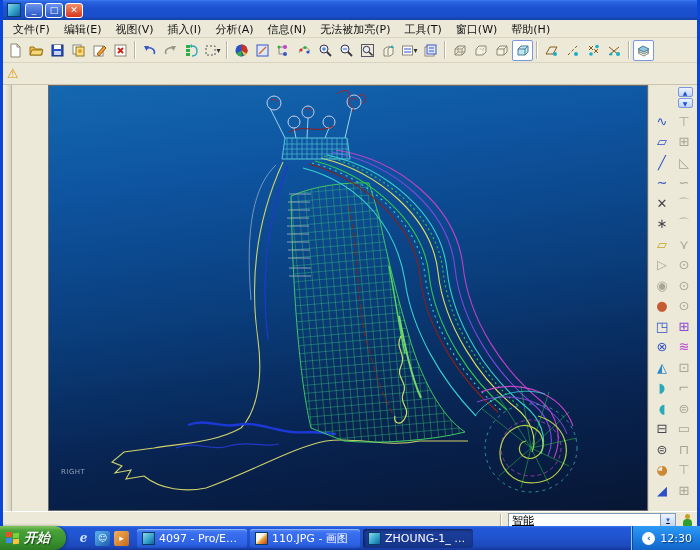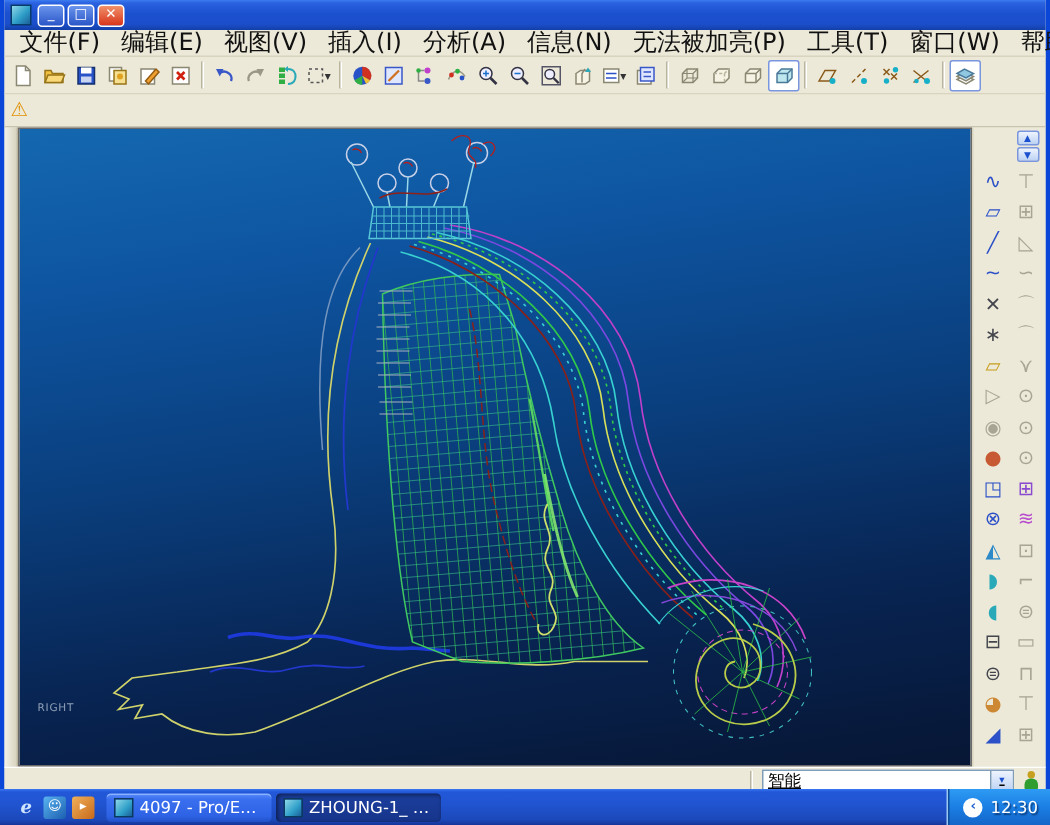--- a/index.html
+++ b/index.html
@@ -14,43 +14,43 @@
   .app-icon{width:12px;height:12px;border:1px solid #083a6a;margin-right:4px;flex:0 0 auto;
     background:linear-gradient(135deg,#8fd8e8 0%,#2e9ec8 55%,#1b5f98 100%);}
   .title{color:#fff;font-size:12px;font-weight:bold;letter-spacing:.3px;
     text-shadow:1px 1px 1px #123;white-space:nowrap;overflow:hidden;flex:1;}
   .winbtns{display:flex;gap:2px;flex:0 0 auto;}
   .wbtn{width:18px;height:15px;border-radius:3px;border:1px solid #fff;
     font-size:9px;line-height:13px;text-align:center;color:#fff;
     background:linear-gradient(180deg,#6a94ec,#2a56c8);box-sizing:border-box;}
   .wbtn.close{background:linear-gradient(180deg,#f0906a,#d8341a);}
 
-  .menubar{height:17px;display:flex;align-items:center;gap:2px;padding:0 4px;
-    background:#ece9d8;border-bottom:1px solid #d8d4c0;font-size:16px;color:#111;}
+  .menubar{height:17px;display:flex;align-items:flex-end;gap:2px;padding:0 4px;
+    background:#ece9d8;border-bottom:1px solid #d8d4c0;font-size:11px;color:#111;}
   .menu-item{padding:0 6px;white-space:nowrap;}
 
   
   .toolbar{height:24px;display:flex;align-items:center;padding:0 2px;
     background:#ece9d8;border-bottom:1px solid #d8d4c0;}
   .tb-sep{width:1px;height:18px;margin:0 3px;background:#b8b49e;border-right:1px solid #fff;}
   .tbi{width:19px;height:19px;display:flex;align-items:center;justify-content:center;border:1px solid transparent;border-radius:2px;}
   .tbi.pressed{border:1px solid #7a96df;background:#fff;}
   .tbi svg{width:15px;height:15px;display:block;}
   .tb-caret{font-size:8px;color:#333;margin-left:-3px;}
 
   
   .warnbar{height:21px;display:flex;align-items:center;gap:4px;padding:0 4px;
     background:#ece9d8;border-bottom:1px solid #c8c4b0;font-size:12px;color:#1a1a1a;}
   .warn-icon{color:#e09000;font-size:13px;line-height:1;}
 
   
   .workarea{position:relative;height:426px;display:flex;}
   .sash{width:8px;background:linear-gradient(90deg,#f4f2e8,#d8d4c0);border-right:1px solid #b8b49e;}
   .viewport{position:relative;flex:1;overflow:hidden;border:1px solid #6a6a6a;
-    background:linear-gradient(172deg,#1468af 0%,#0e54a0 22%,#0a3f7e 48%,#082452 75%,#071634 100%);}
+    background:linear-gradient(172deg,#1468af 0%,#0e54a0 22%,#0a3f7e 48%,#082452 75%,#071634 100%);margin-left:36px;}
   .viewport svg{position:absolute;left:0;top:0;}
   .vplabel{position:absolute;left:12px;top:382px;font-size:7px;color:#8fa0b8;letter-spacing:.5px;}
 
   
   .rtb{width:48px;background:#ece9d8;display:flex;flex-direction:column;align-items:center;border-left:1px solid #d8d4c0;}
   .rtb-scroll{display:flex;flex-direction:column;gap:1px;margin:2px 0 3px 24px;}
   .rtb-sbtn{width:15px;height:10px;font-size:6px;line-height:9px;text-align:center;color:#1b50cf;
     background:linear-gradient(180deg,#eef4ff,#bcd2f2);border:1px solid #7a96df;border-radius:2px;box-sizing:border-box;}
   .rtb-grid{display:grid;grid-template-columns:22px 22px;grid-auto-rows:20.5px;justify-items:center;align-items:center;}
   .rt-icon{font-size:13px;line-height:1;width:20px;height:18px;display:flex;align-items:center;justify-content:center;border:1px solid transparent;border-radius:2px;}
@@ -464,29 +464,42 @@
       <span class="sb-groove"></span>
       <div class="combo">
         <span class="combo-text">智能</span>
         <span class="combo-btn">▾</span>
       </div>
       <span class="sb-person"></span>
     </div>
   </div>
 
   <div class="taskbar">
+    <div class="startbtn">
+      <span class="winlogo">
+          <i></i>
+          <i></i>
+          <i></i>
+          <i></i>
+        </span>
+      <span class="start-label">开始</span>
+    </div>
     <div class="quicklaunch">
       <span class="ql-icon ql-ie">e</span>
       <span class="ql-icon ql-msn">☺</span>
       <span class="ql-icon ql-media">▸</span>
     </div>
     <div class="taskbtn">
       <span class="tb-appicon"></span>
       <span class="tlabel">4097 - Pro/ENGIN...</span>
     </div>
+    <div class="taskbtn">
+      <span class="tb-appicon paint"></span>
+      <span class="tlabel">110.JPG - 画图</span>
+    </div>
     <div class="taskbtn active">
       <span class="tb-appicon"></span>
       <span class="tlabel">ZHOUNG-1_ (活动...</span>
     </div>
     <div class="tray">
       <span class="tray-chev">‹</span>
       <span class="tray-clock">12:30</span>
     </div>
   </div>
 </div>

